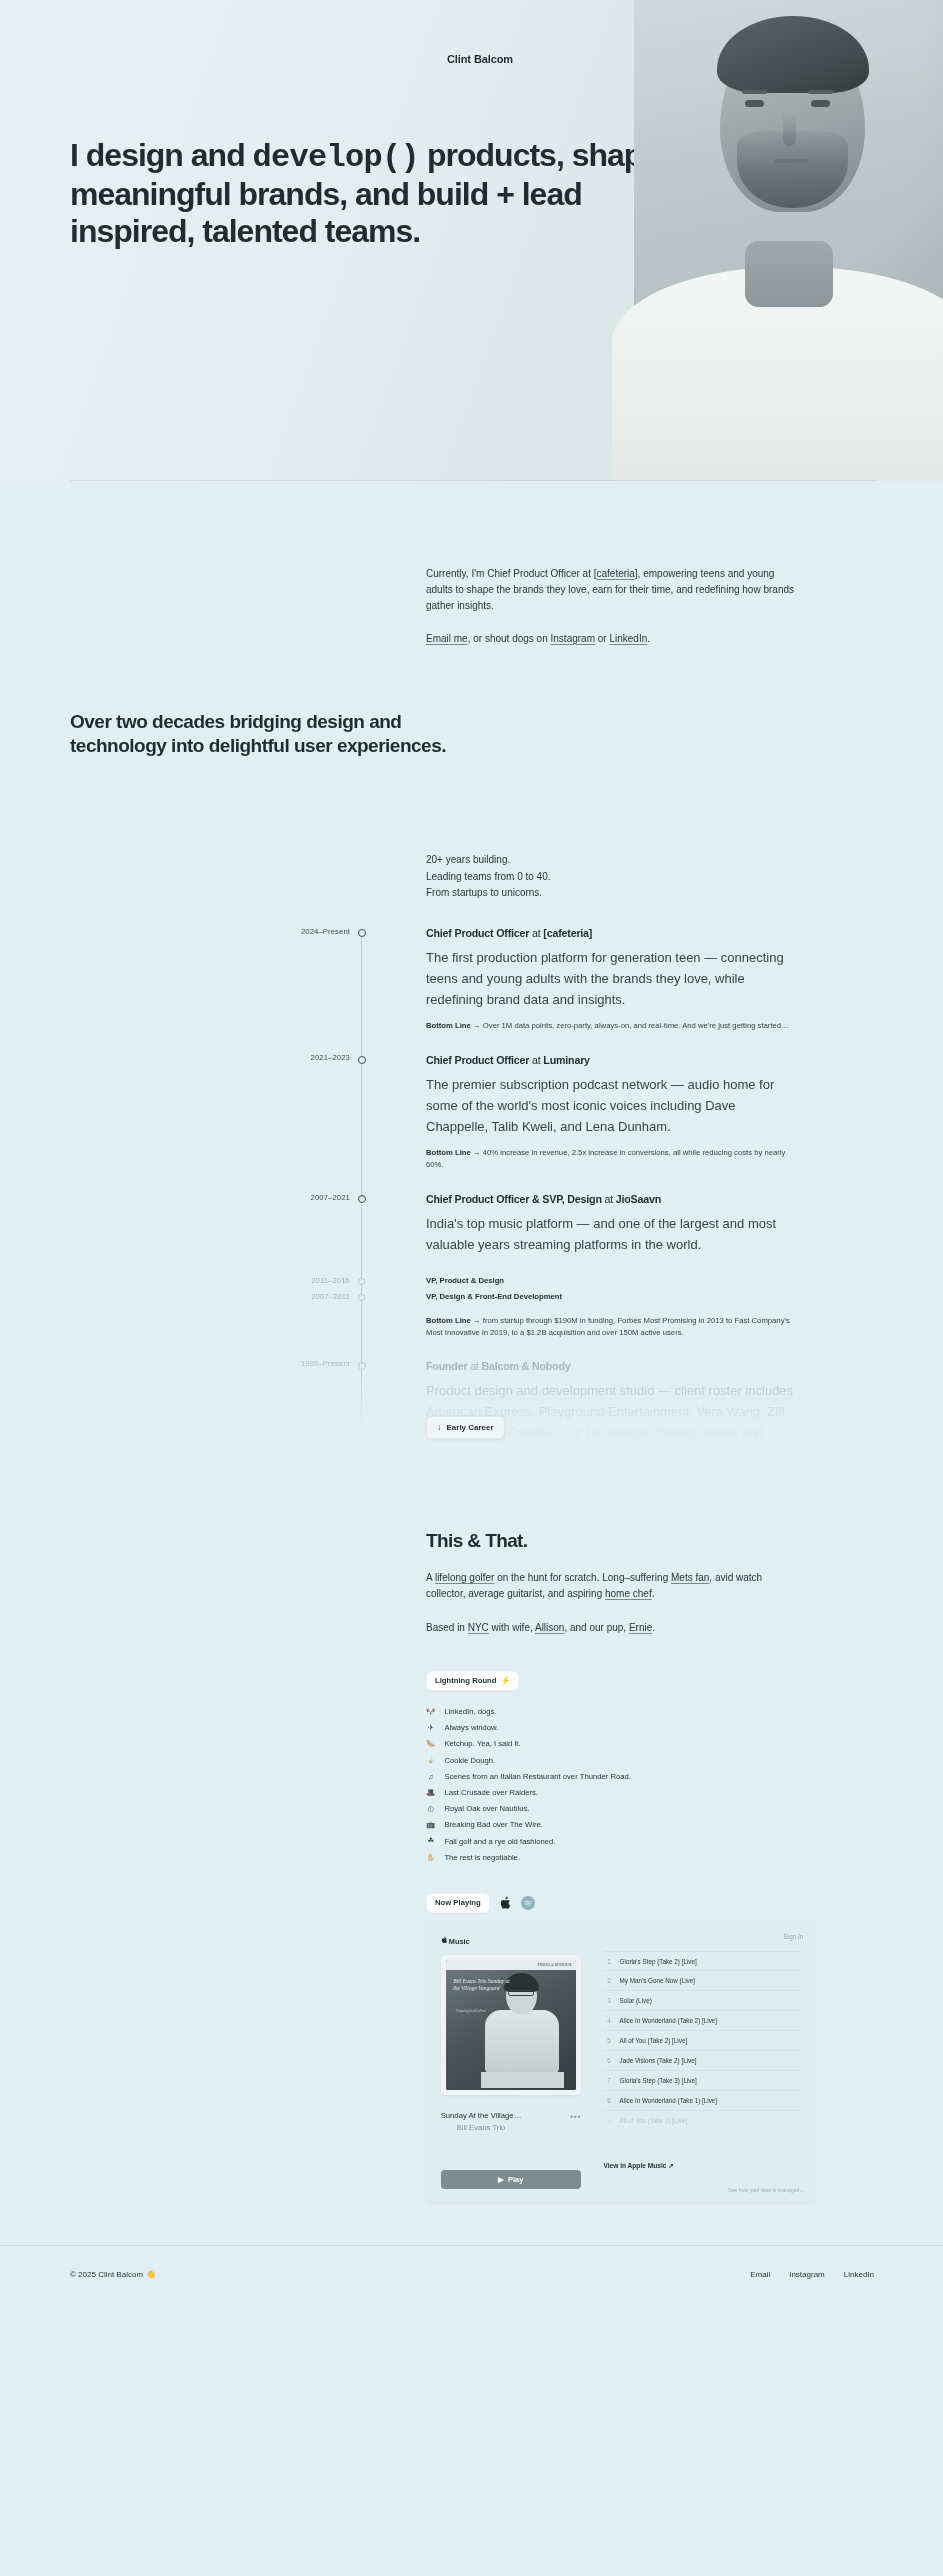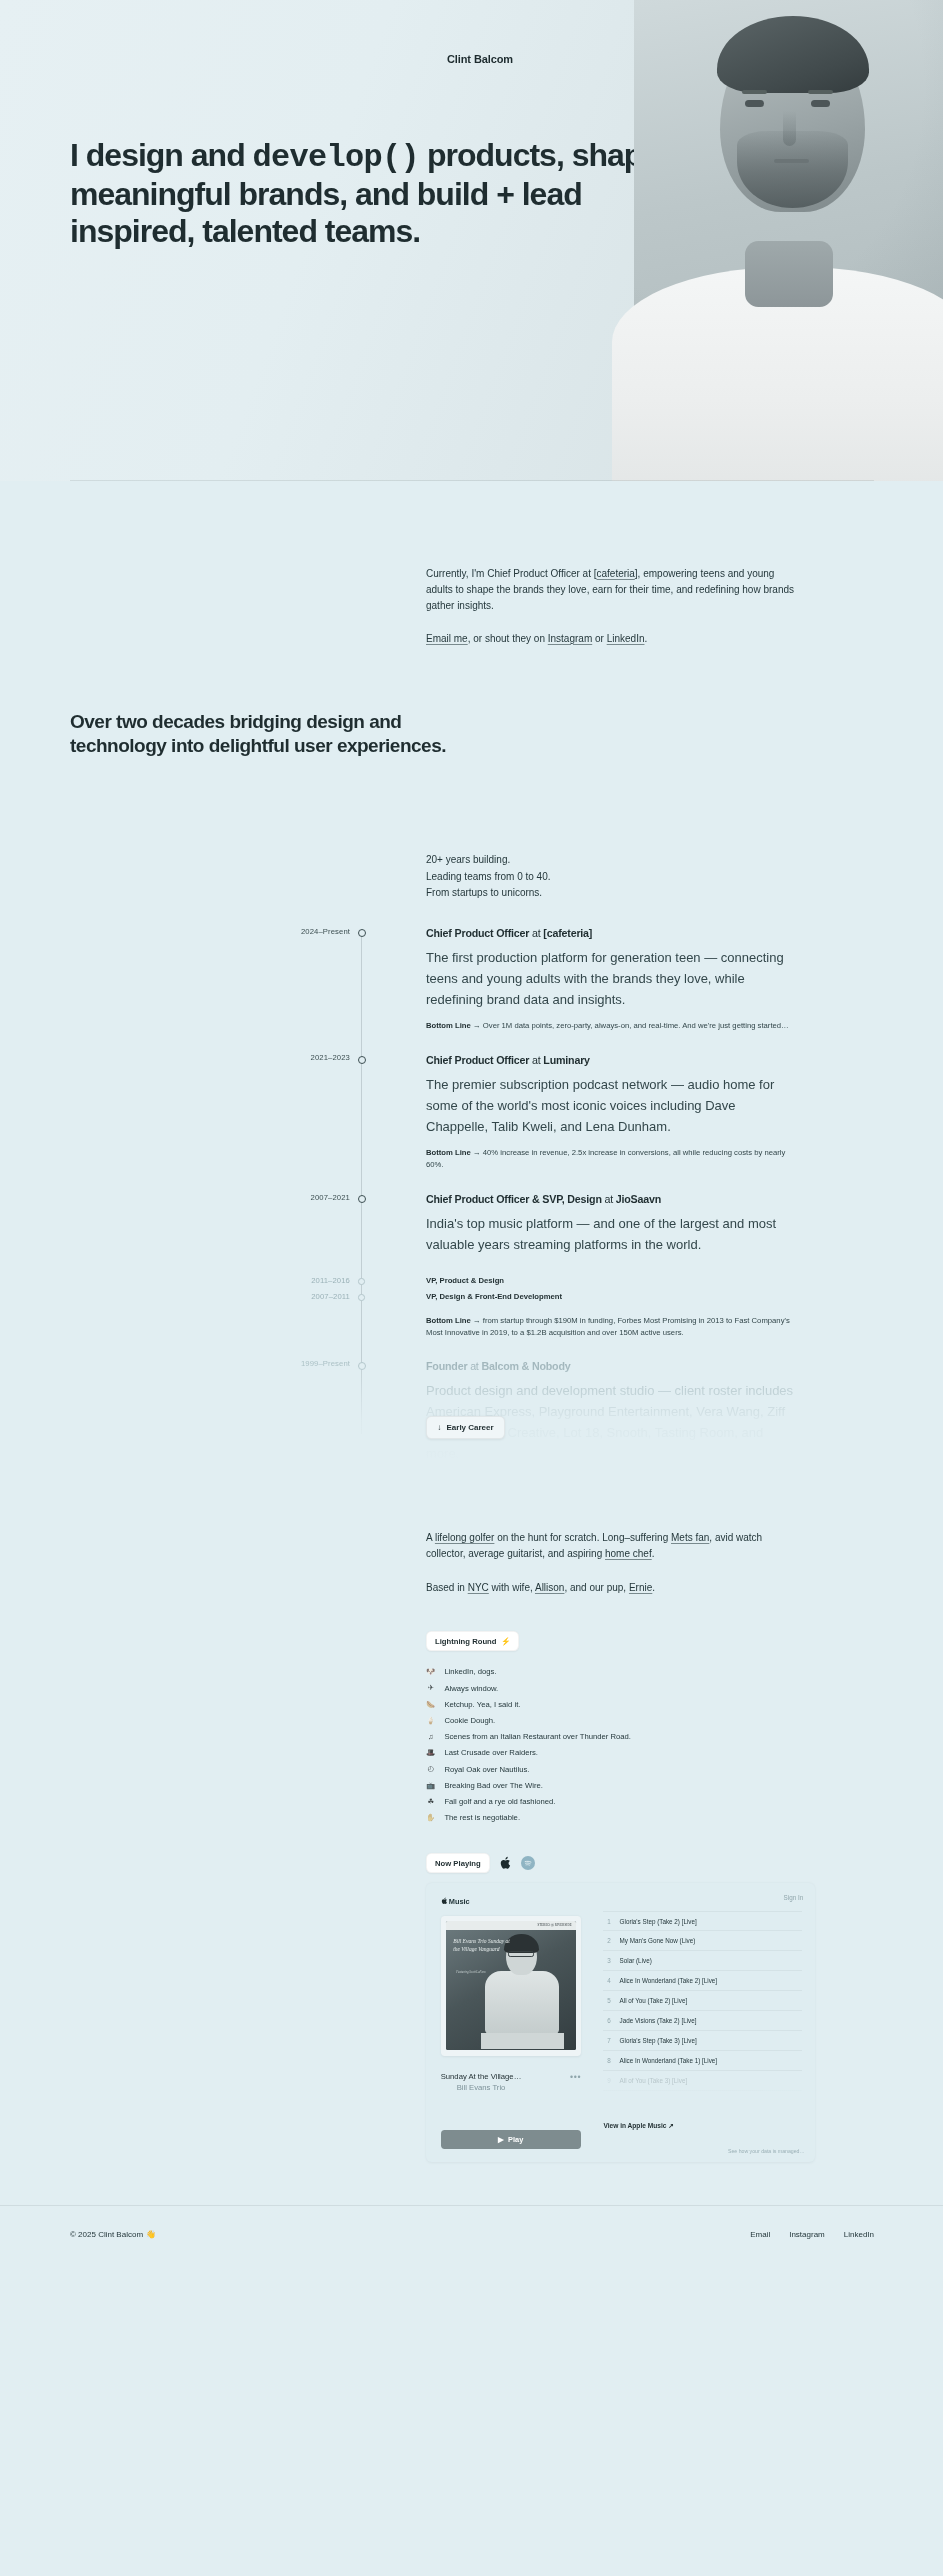--- a/index.html
+++ b/index.html
@@ -349,21 +349,21 @@
       <div class="ph-nose"></div>
       <div class="ph-beard"></div>
       <div class="ph-mouth"></div>
     </div>
     <div class="hero-rule"></div>
   </section>
 
   <section class="intro">
     <div class="intro-inner">
       <p><span>Currently, I'm Chief Product Officer at [</span><a class="u" href="#">cafeteria</a><span>], empowering teens and young adults to shape the brands they love, earn for their time, and redefining how brands gather insights.</span></p>
-      <p><a class="u" href="#">Email me</a><span>, or shout they on </span><a class="u" href="#">Instagram</a><span> or </span><a class="u" href="#">LinkedIn</a><span>.</span></p>
+      <p><a class="u" href="#">Email me</a><span>, or shout dogs on </span><a class="u" href="#">Instagram</a><span> or </span><a class="u" href="#">LinkedIn</a><span>.</span></p>
     </div>
   </section>
 
   <h2 class="sec-head">Over two decades bridging design and technology into delightful user experiences.</h2>
 
   <section class="timeline-wrap">
     <div class="tl-lede">
       <div>20+ years building.</div>
       <div>Leading teams from 0 to 40.</div>
       <div>From startups to unicorns.</div>
@@ -420,20 +420,21 @@
       <div class="tl-fade-mask"></div>
 
       <div class="early-btn">
         <span>↓</span>
         <span>Early Career</span>
       </div>
     </div>
   </section>
 
   <section class="tt">
+    <h2>This &amp; That.</h2>
 
     <p><span>A </span><a class="u" href="#">lifelong golfer</a><span> on the hunt for scratch. Long–suffering </span><a class="u" href="#">Mets fan</a><span>, avid watch collector, average guitarist, and aspiring </span><a class="u" href="#">home chef</a><span>.</span></p>
 
     <p><span>Based in </span><a class="u" href="#">NYC</a><span> with wife, </span><a class="u" href="#">Allison</a><span>, and our pup, </span><a class="u" href="#">Ernie</a><span>.</span></p>
 
     <div class="lr-wrap">
       <div class="pill">
         <span>Lightning Round</span>
         <span>⚡</span>
       </div>

